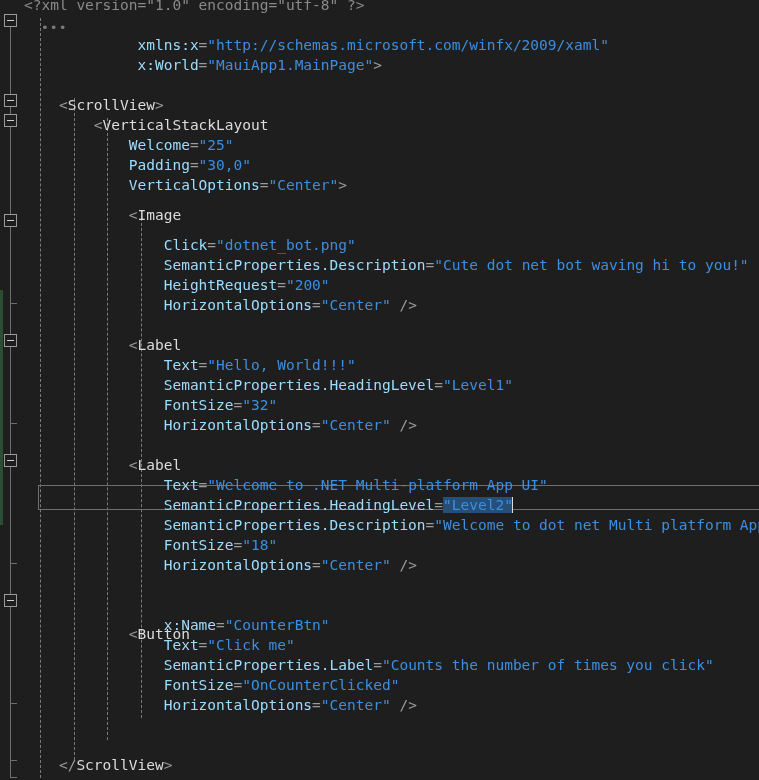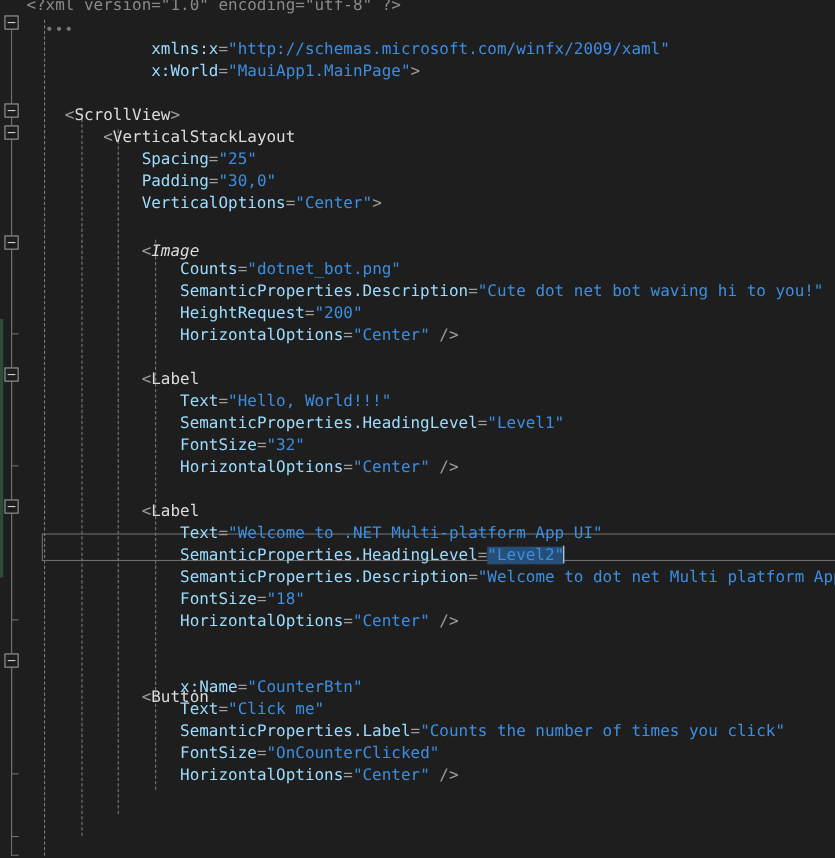--- a/index.html
+++ b/index.html
@@ -185,26 +185,26 @@
 
   <div class="current-line" style="top:485px;"></div>
 
   <div class="code-surface">
       <div class="code-line" style="top: -5px; left: 24px;"><span class="prolog">&lt;?xml version="1.0" encoding="utf-8" ?&gt;</span></div>
       <div class="code-line" style="top: 35px; left: 24px;"><span class="tag">             </span><span class="attr">xmlns:x</span><span class="eq">=</span><span class="val">"http://schemas.microsoft.com/winfx/2009/xaml"</span></div>
       <div class="code-line" style="top: 55px; left: 24px;"><span class="tag">             </span><span class="attr">x:World</span><span class="eq">=</span><span class="val">"MauiApp1.MainPage"</span><span class="punct">&gt;</span></div>
       <div class="code-line" style="top: 75px; left: 24px;"></div>
       <div class="code-line" style="top: 95px; left: 24px;"><span class="tag">    </span><span class="punct">&lt;</span><span class="tag">ScrollView</span><span class="punct">&gt;</span></div>
       <div class="code-line" style="top: 115px; left: 24px;"><span class="tag">        </span><span class="punct">&lt;</span><span class="tag">VerticalStackLayout</span></div>
-      <div class="code-line" style="top: 135px; left: 24px;"><span class="tag">            </span><span class="attr">Spacing</span><span class="eq">=</span><span class="val">"25"</span></div>
+      <div class="code-line" style="top: 135px; left: 24px;"><span class="tag">            </span><span class="attr">Welcome</span><span class="eq">=</span><span class="val">"25"</span></div>
       <div class="code-line" style="top: 155px; left: 24px;"><span class="tag">            </span><span class="attr">Padding</span><span class="eq">=</span><span class="val">"30,0"</span></div>
       <div class="code-line" style="top: 175px; left: 24px;"><span class="tag">            </span><span class="attr">VerticalOptions</span><span class="eq">=</span><span class="val">"Center"</span><span class="punct">&gt;</span></div>
       <div class="code-line" style="top: 195px; left: 24px;"></div>
-      <div class="code-line" style="top: 219px; left: 24px; font-style: italic;"><span class="tag">            </span><span class="punct">&lt;</span><span class="tag">Image</span></div>
-      <div class="code-line" style="top: 235px; left: 24px;"><span class="tag">                </span><span class="attr">Counts</span><span class="eq">=</span><span class="val">"dotnet_bot.png"</span></div>
+      <div class="code-line" style="top: 205px; left: 24px;"><span class="tag">            </span><span class="punct">&lt;</span><span class="tag">Image</span></div>
+      <div class="code-line" style="top: 235px; left: 24px;"><span class="tag">                </span><span class="attr">Click</span><span class="eq">=</span><span class="val">"dotnet_bot.png"</span></div>
       <div class="code-line" style="top: 255px; left: 24px;"><span class="tag">                </span><span class="attr">SemanticProperties.Description</span><span class="eq">=</span><span class="val">"Cute dot net bot waving hi to you!"</span></div>
       <div class="code-line" style="top: 275px; left: 24px;"><span class="tag">                </span><span class="attr">HeightRequest</span><span class="eq">=</span><span class="val">"200"</span></div>
       <div class="code-line" style="top: 295px; left: 24px;"><span class="tag">                </span><span class="attr">HorizontalOptions</span><span class="eq">=</span><span class="val">"Center"</span><span class="tag"> </span><span class="punct">/&gt;</span></div>
       <div class="code-line" style="top: 315px; left: 24px;"></div>
       <div class="code-line" style="top: 335px; left: 24px;"><span class="tag">            </span><span class="punct">&lt;</span><span class="tag">Label</span></div>
       <div class="code-line" style="top: 355px; left: 24px;"><span class="tag">                </span><span class="attr">Text</span><span class="eq">=</span><span class="val">"Hello, World!!!"</span></div>
       <div class="code-line" style="top: 375px; left: 24px;"><span class="tag">                </span><span class="attr">SemanticProperties.HeadingLevel</span><span class="eq">=</span><span class="val">"Level1"</span></div>
       <div class="code-line" style="top: 395px; left: 24px;"><span class="tag">                </span><span class="attr">FontSize</span><span class="eq">=</span><span class="val">"32"</span></div>
       <div class="code-line" style="top: 415px; left: 24px;"><span class="tag">                </span><span class="attr">HorizontalOptions</span><span class="eq">=</span><span class="val">"Center"</span><span class="tag"> </span><span class="punct">/&gt;</span></div>
       <div class="code-line" style="top: 435px; left: 24px;"></div>
@@ -215,15 +215,16 @@
       <div class="code-line" style="top: 535px; left: 24px;"><span class="tag">                </span><span class="attr">FontSize</span><span class="eq">=</span><span class="val">"18"</span></div>
       <div class="code-line" style="top: 555px; left: 24px;"><span class="tag">                </span><span class="attr">HorizontalOptions</span><span class="eq">=</span><span class="val">"Center"</span><span class="tag"> </span><span class="punct">/&gt;</span></div>
       <div class="code-line" style="top: 575px; left: 24px;"></div>
       <div class="code-line" style="top: 595px; left: 24px; margin-top: 29px;"><span class="tag">            </span><span class="punct">&lt;</span><span class="tag">Button</span></div>
       <div class="code-line" style="top: 615px; left: 24px;"><span class="tag">                </span><span class="attr">x:Name</span><span class="eq">=</span><span class="val">"CounterBtn"</span></div>
       <div class="code-line" style="top: 635px; left: 24px;"><span class="tag">                </span><span class="attr">Text</span><span class="eq">=</span><span class="val">"Click me"</span></div>
       <div class="code-line" style="top: 655px; left: 24px;"><span class="tag">                </span><span class="attr">SemanticProperties.Label</span><span class="eq">=</span><span class="val">"Counts the number of times you click"</span></div>
       <div class="code-line" style="top: 675px; left: 24px;"><span class="tag">                </span><span class="attr">FontSize</span><span class="eq">=</span><span class="val">"OnCounterClicked"</span></div>
       <div class="code-line" style="top: 695px; left: 24px;"><span class="tag">                </span><span class="attr">HorizontalOptions</span><span class="eq">=</span><span class="val">"Center"</span><span class="tag"> </span><span class="punct">/&gt;</span></div>
       <div class="code-line" style="top: 715px; left: 24px;"></div>
+      <div class="code-line" style="top: 755px; left: 24px;"><span class="tag">    </span><span class="punct">&lt;/</span><span class="tag">ScrollView</span><span class="punct">&gt;</span></div>
     </div>
 
 </div>
 
 </body></html>

